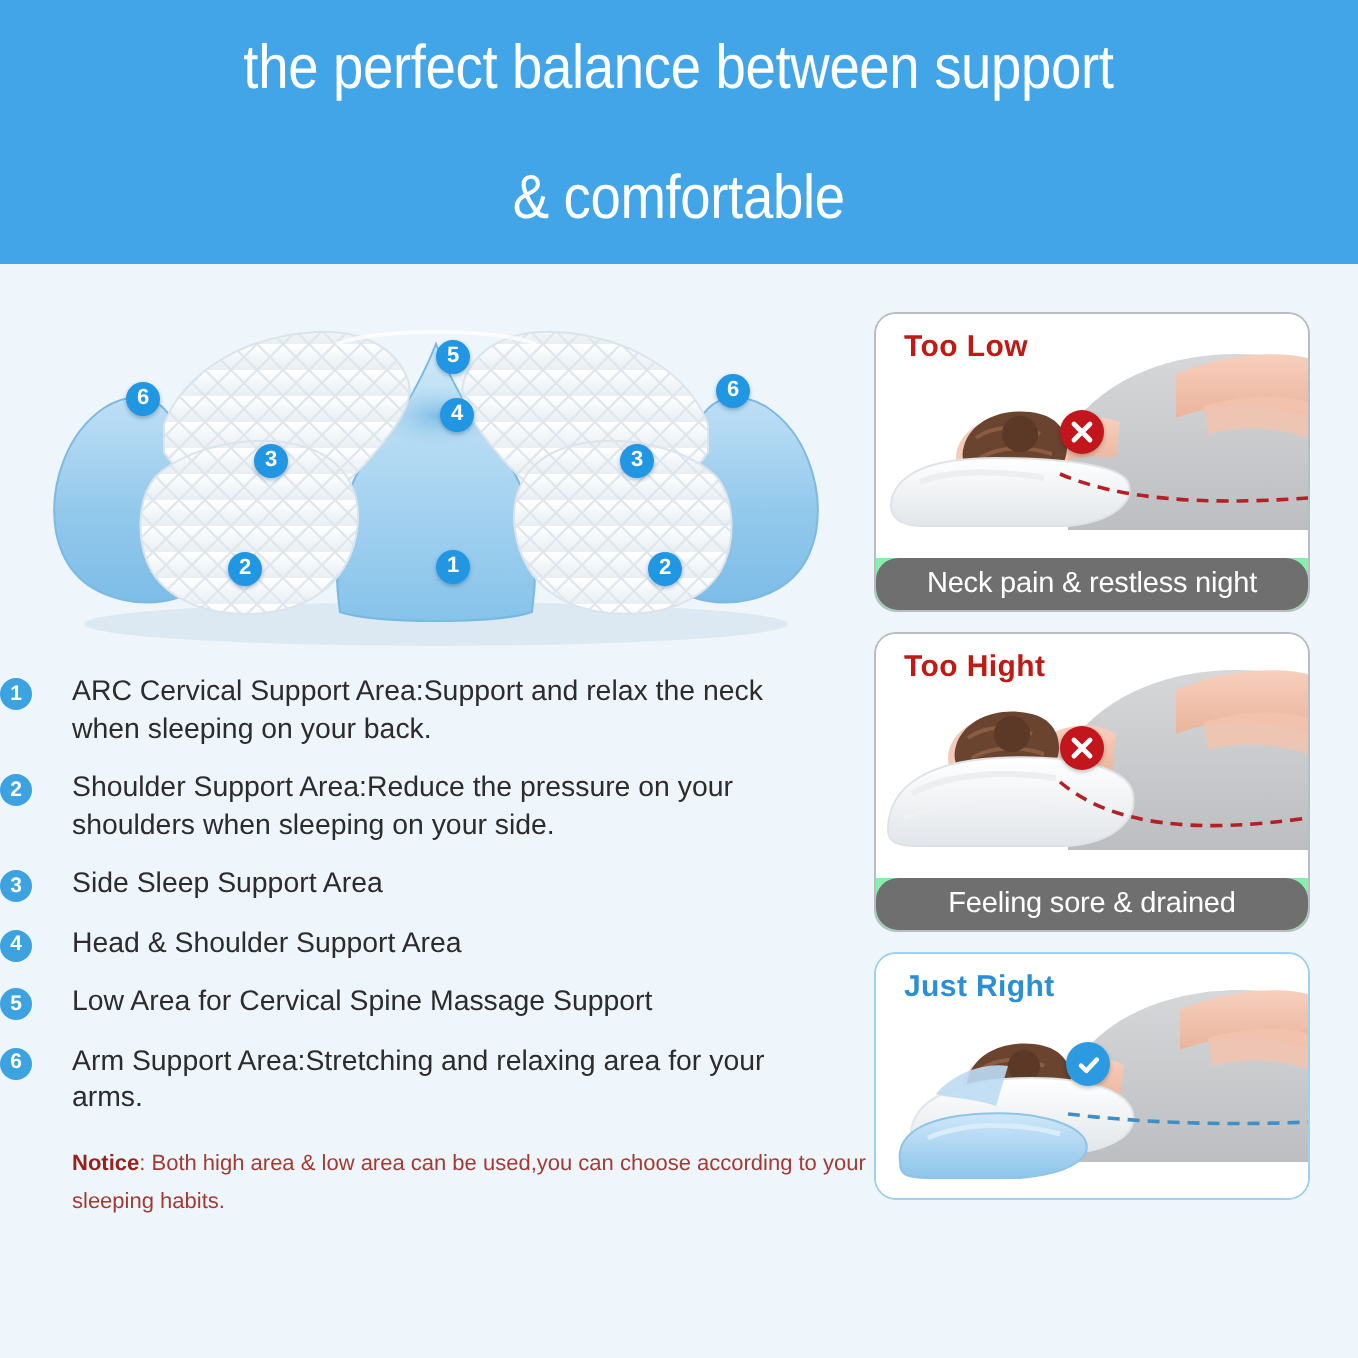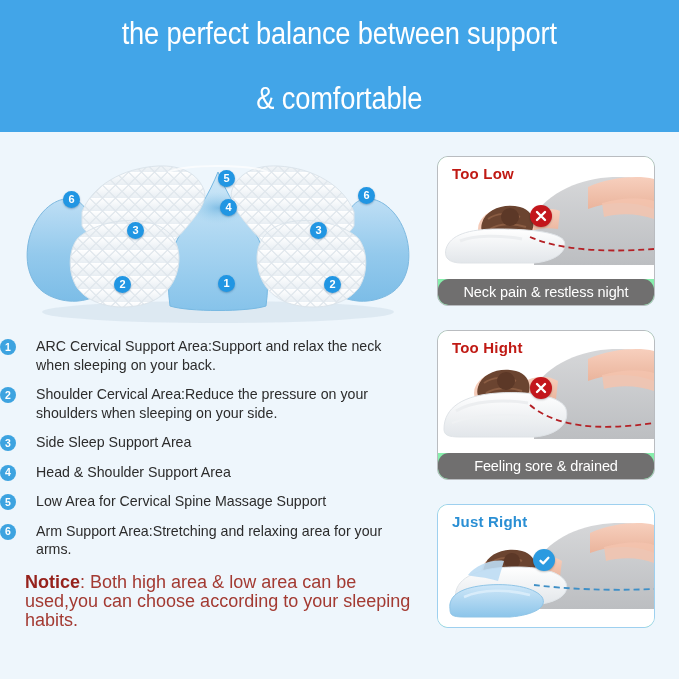--- a/index.html
+++ b/index.html
@@ -65,38 +65,38 @@
     line-height:1;
   }
   .feature-text {
     font-size:14.2px;
     line-height:18.5px;
     color:#2c2c2c;
     width:372px;
   }
   .notice {
     margin-top:14px;
-    padding-left:25px;
-    font-size:18px;
+    padding-left:36px;
+    font-size:11px;
     line-height:19px;
     color:#a33a32;
     width:408px;
   }
   .notice b { color:#96221c; font-weight:700; }
 
   
   .cards { position:absolute; left:437px; top:156px; width:218px; }
   .card {
     position:relative;
     width:216px;
     border:1px solid #b9bcc0;
     border-radius:11px;
     background:#86efac;
     overflow:hidden;
-    margin-bottom:24px;
+    margin-bottom:10px;
   }
   .card.blue { border-color:#9ed0ef; }
   .card-scene { position:relative; width:216px; height:122px; overflow:hidden; background:#fff; }
   .card-scene svg { position:absolute; left:0; top:0; }
   .card-title {
     position:absolute; left:14px; top:8px;
     font-size:15px; font-weight:700;
     color:#c01a14;
     letter-spacing:0.2px;
     z-index:4;
@@ -207,21 +207,21 @@
 
   <div class="feature-list">
 
     <div class="feature-row">
       <span class="feature-badge">1</span>
       <span class="feature-text">ARC Cervical Support Area:Support and relax the neck when sleeping on your back.</span>
     </div>
 
     <div class="feature-row">
       <span class="feature-badge">2</span>
-      <span class="feature-text">Shoulder Cervical Area:Reduce the pressure on your shoulders when sleeping on your side.</span>
+      <span class="feature-text">Shoulder Support Area:Reduce the pressure on your shoulders when sleeping on your side.</span>
     </div>
 
     <div class="feature-row">
       <span class="feature-badge">3</span>
       <span class="feature-text">Side Sleep Support Area</span>
     </div>
 
     <div class="feature-row">
       <span class="feature-badge">4</span>
       <span class="feature-text">Head &amp; Shoulder Support Area</span>

